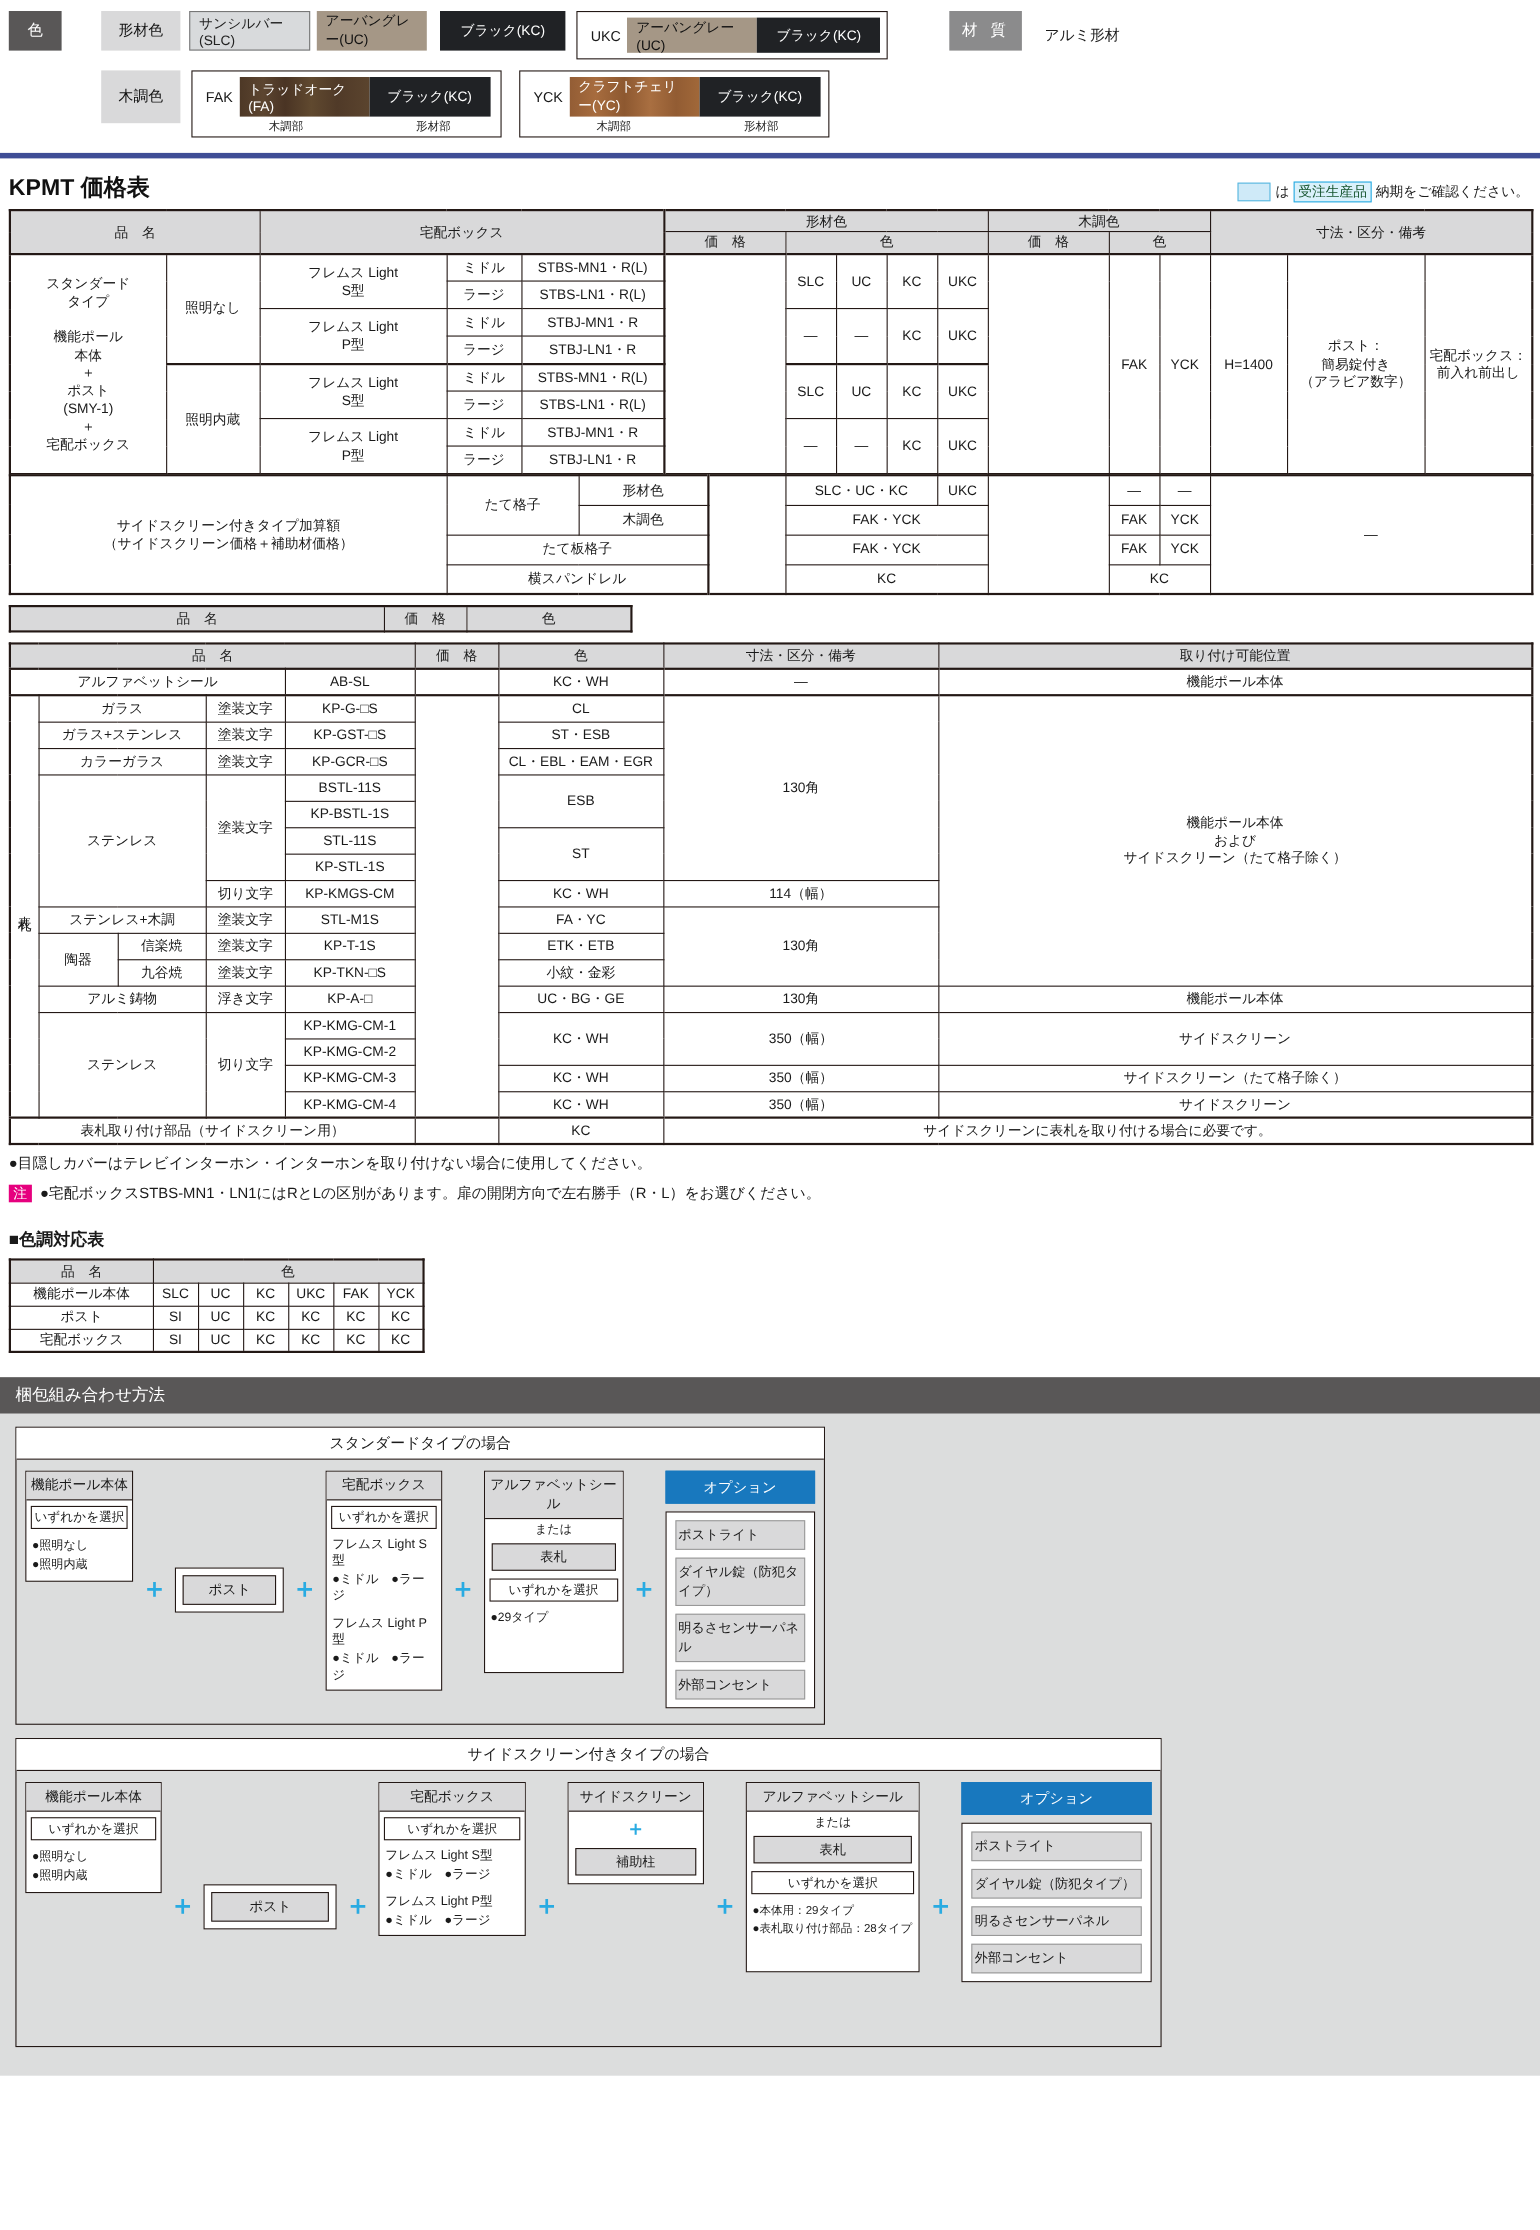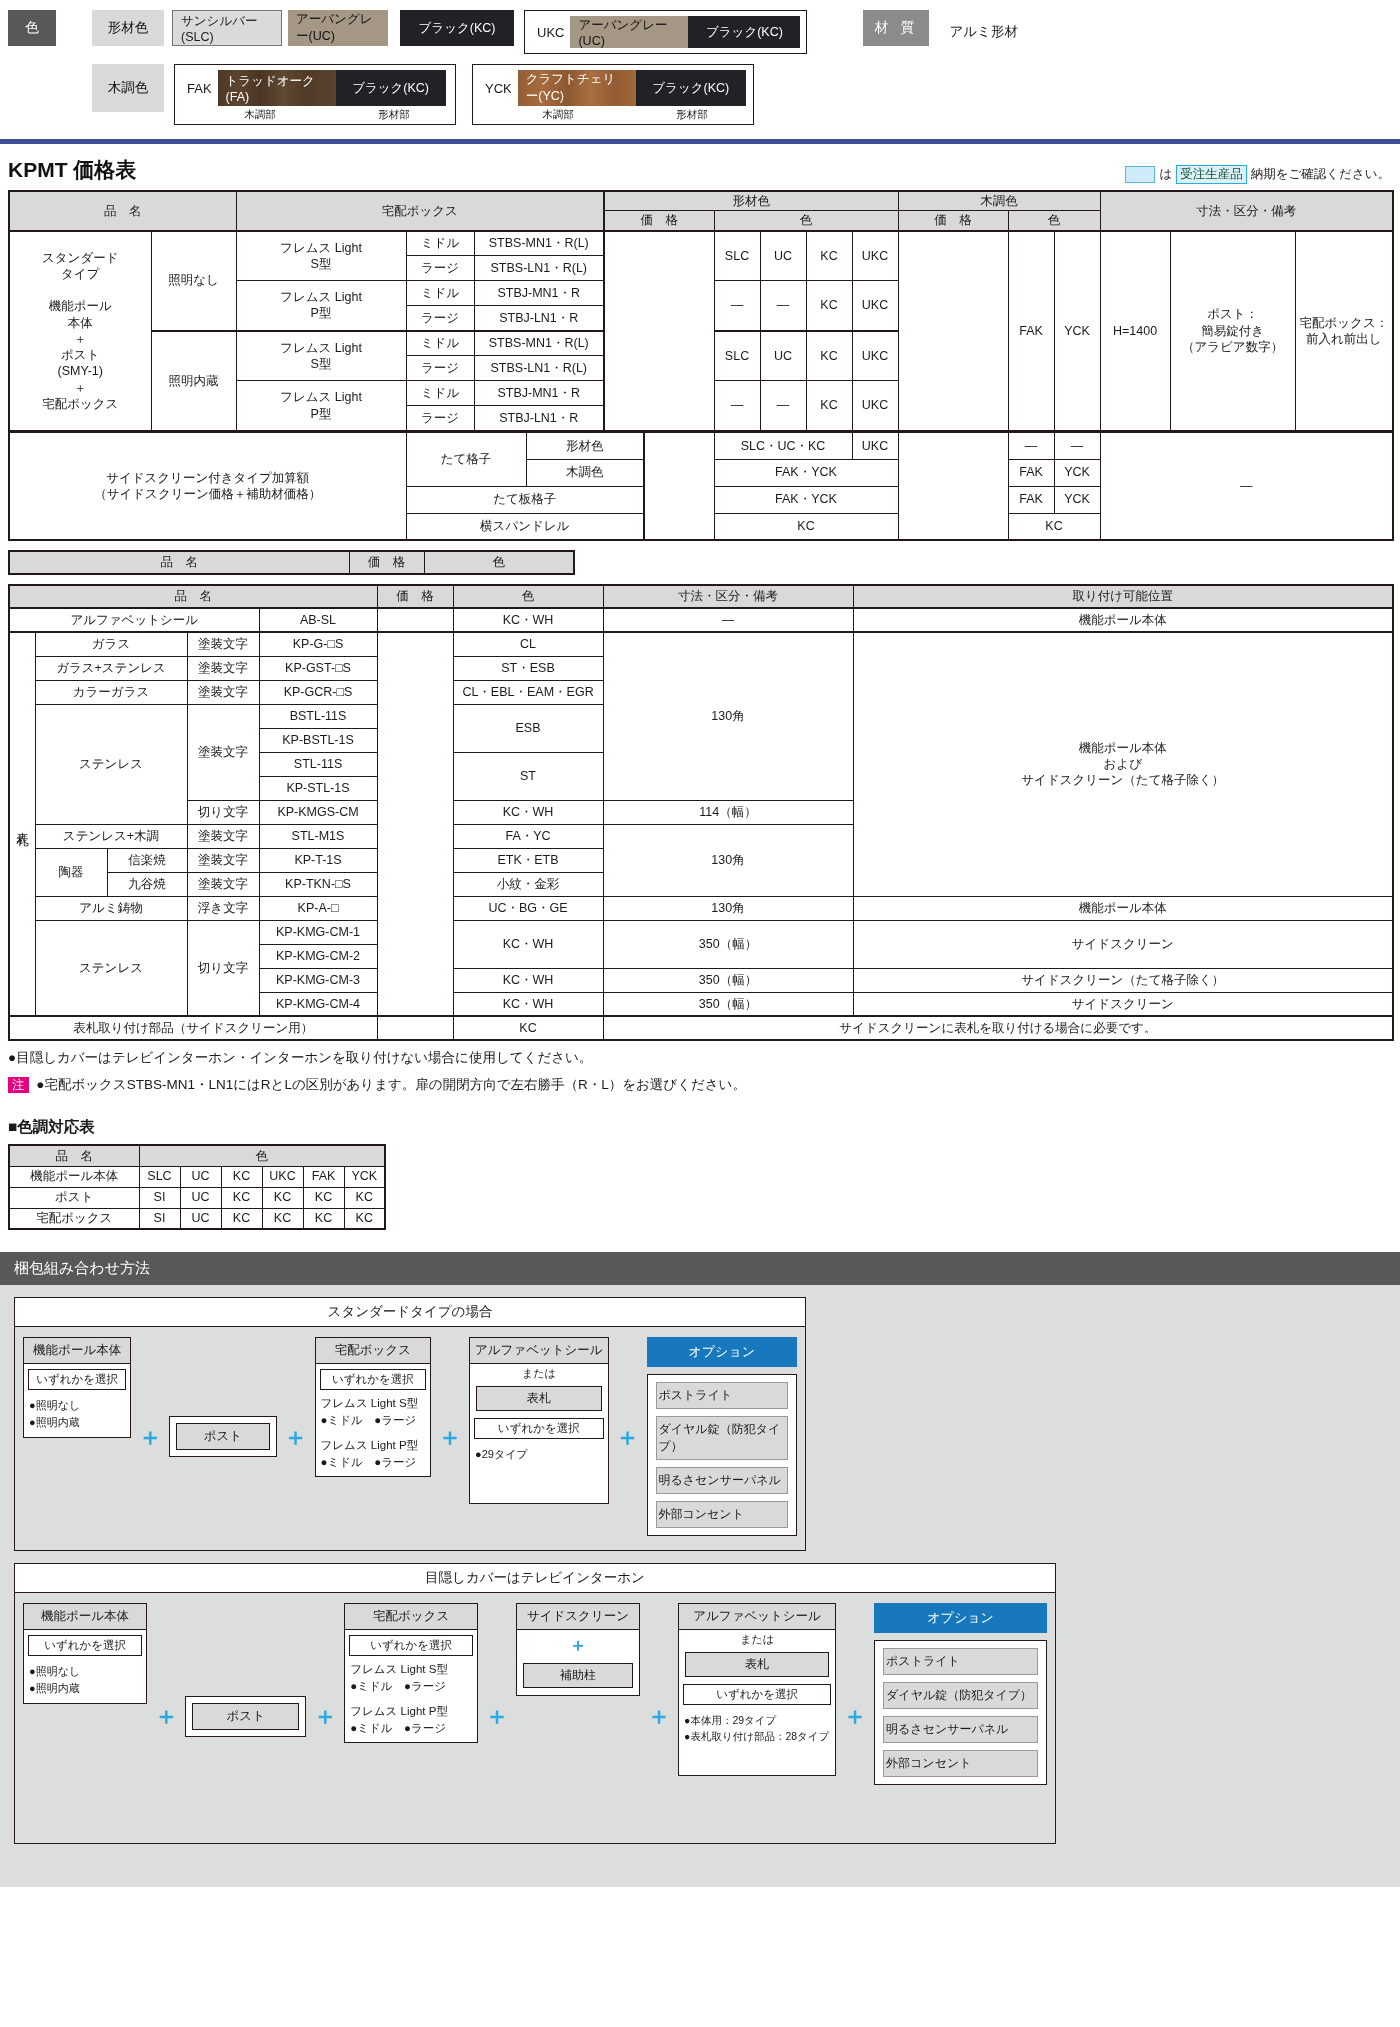--- a/index.html
+++ b/index.html
@@ -79,21 +79,21 @@
     margin-right:4px; }
   .cmap-title { font-size:15.5px; font-weight:bold; padding:14px 8px 6px 8px; }
   #table4 { width:378px; margin-left:8px; }
   #table4 td, #table4 th { height:21px; }
 
   
   .packing { margin-top:22px; background:#dcdddd; height:635px; }
   .packing-header { background:#595757; color:#fff; font-size:15px;
     padding:7px 0 7px 14px; }
   .panel { border:1px solid #231815; margin:12px 0 0 14px; background:#dcdddd; }
-  .panel.p1 { width:792px; }
+  .panel.p1 { width:736px; }
   .panel.p2 { width:1042px; }
   .panel-title { background:#fff; border-bottom:1px solid #231815; text-align:center;
     font-size:13.5px; padding:5px 0; }
   .panel-flow { display:flex; align-items:flex-start; padding:10px 8px 14px 8px; gap:6px; }
   .plus { color:#29abe2; font-size:24px; font-weight:bold; align-self:center;
     line-height:1; padding:0 1px; }
   .fbox { background:#fff; border:1px solid #231815; }
   .fbox-hd { background:#d9d9da; border-bottom:1px solid #231815; text-align:center;
     font-size:12.5px; padding:4px 2px; }
   .select-box { border:1px solid #231815; background:#fff; text-align:center;
@@ -597,21 +597,21 @@
           <div class="opt-item">ポストライト</div>
           <div class="opt-item">ダイヤル錠（防犯タイプ）</div>
           <div class="opt-item">明るさセンサーパネル</div>
           <div class="opt-item">外部コンセント</div>
         </div>
       </div>
     </div>
   </div>
 
   <div class="panel p2">
-    <div class="panel-title">目隠しカバーはテレビインターホン</div>
+    <div class="panel-title">サイドスクリーン付きタイプの場合</div>
     <div class="panel-flow" style="min-height:250px">
       <div class="fbox w-pole">
         <div class="fbox-hd">機能ポール本体</div>
         <div class="select-box">いずれかを選択</div>
         <div class="bullets">
           <div>●照明なし</div>
           <div>●照明内蔵</div>
         </div>
       </div>
       <div class="plus">＋</div>

